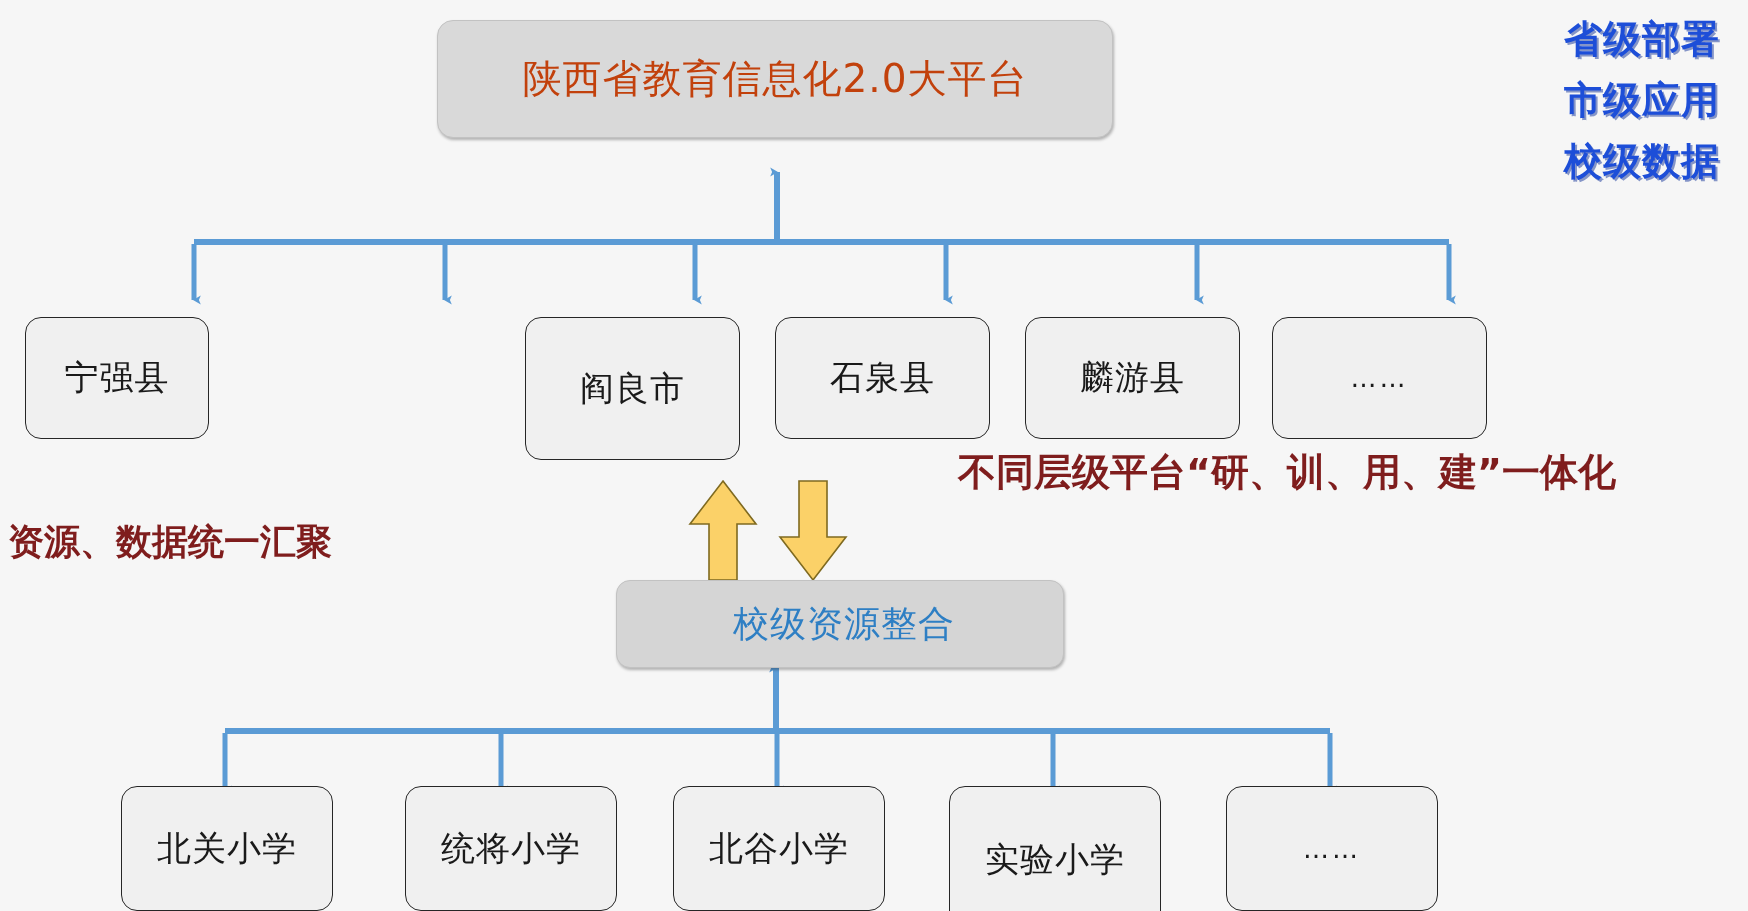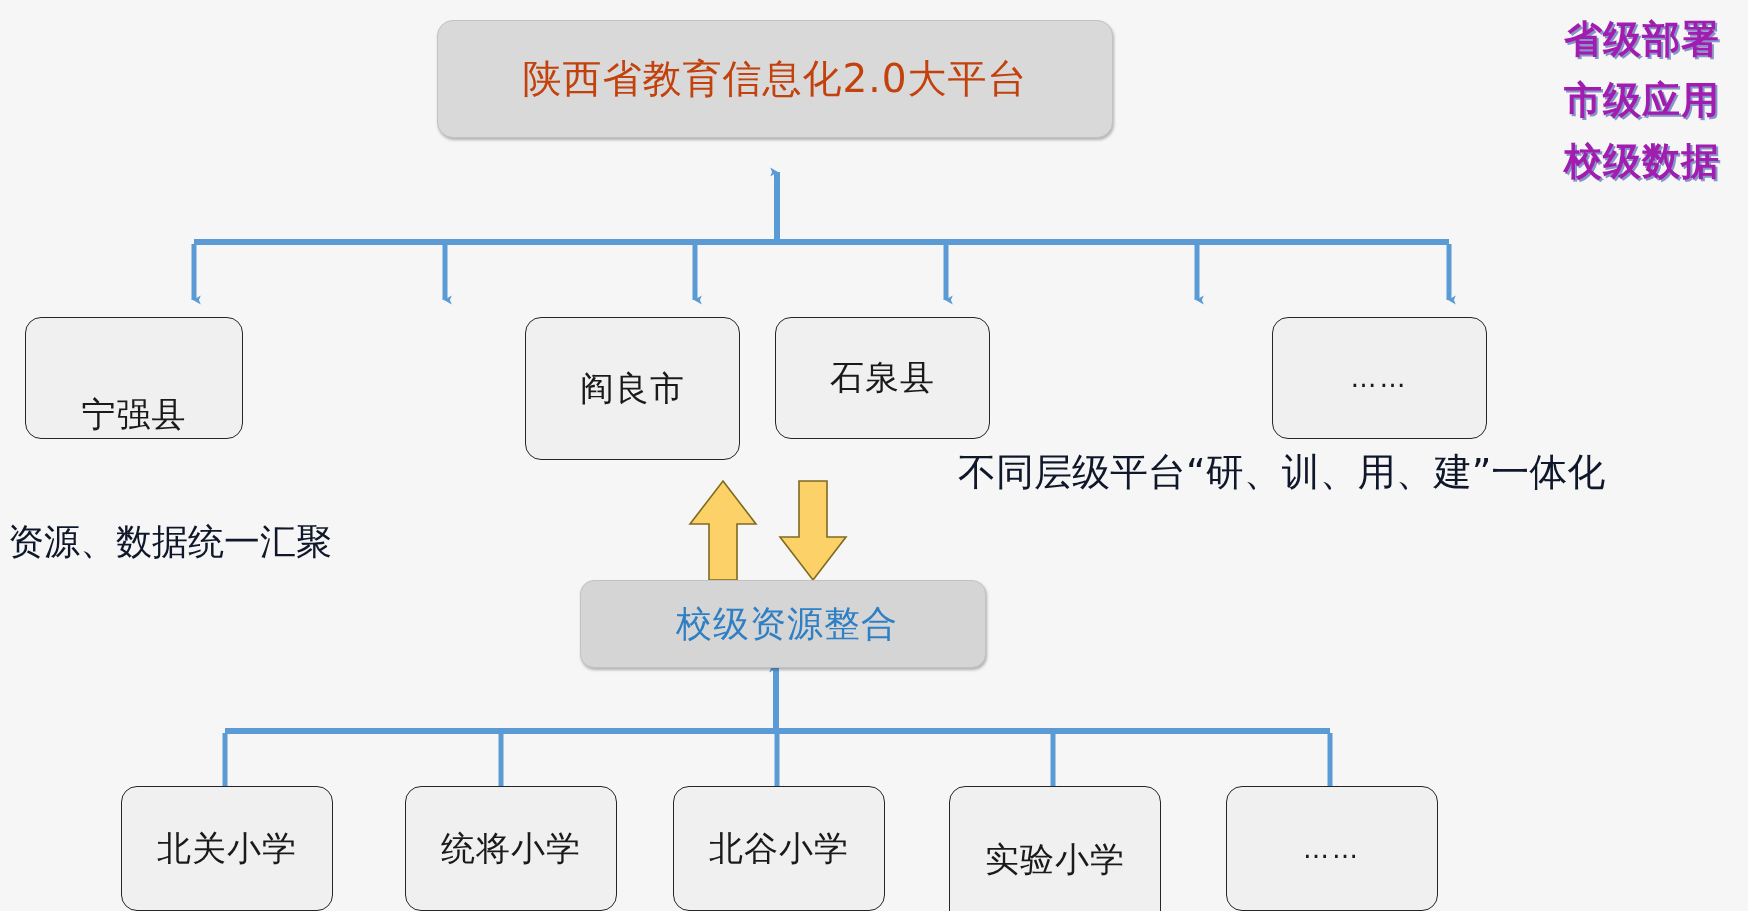--- a/index.html
+++ b/index.html
@@ -85,35 +85,35 @@
   }
 
   
   .tier-list {
     position: absolute;
     right: 28px;
     top: 20px;
     text-align: right;
   }
   .tier-item {
-    color: #a21caf;
+    color: #1d4ed8;
     font-size: 38px;
     font-weight: bold;
     line-height: 1.0;
     margin-bottom: 23px;
     letter-spacing: 1px;
     text-shadow: 2px 2px 0 rgba(40,70,160,0.55);
     white-space: nowrap;
   }
 
   
   .caption {
     position: absolute;
-    color: #0f172a;
-    font-weight: normal;
+    color: #7f1d1d;
+    font-weight: bold;
     white-space: nowrap;
     letter-spacing: 0px;
   }
   #caption-left {
     left: 8px;
     top: 518px;
     font-size: 36px;
   }
   #caption-right {
     left: 958px;
@@ -190,41 +190,44 @@
     </g>
     <g>
       <path d="M1330,733 L1330,790" stroke="#5B9BD5" stroke-width="5" fill="none" marker-end="url(#arrowDown)"></path>
     </g>
   </svg>
 
   <div class="node node-top" style="left:437px; top:20px; width:676px; height:118px;">
     <span class="node-label">陕西省教育信息化2.0大平台</span>
   </div>
 
-  <div class="node node-leaf" style="left:25px; top:317px; width:218px; height:122px;align-items:flex-end;">
+  <div class="node node-leaf" style="left:25px; top:317px; width:184px; height:122px;">
     <span class="node-label">宁强县</span>
   </div>
   <div class="node node-leaf" style="left:525px; top:317px; width:215px; height:143px;">
     <span class="node-label">阎良市</span>
   </div>
   <div class="node node-leaf" style="left:775px; top:317px; width:215px; height:122px;">
     <span class="node-label">石泉县</span>
+  </div>
+  <div class="node node-leaf" style="left:1025px; top:317px; width:215px; height:122px;">
+    <span class="node-label">麟游县</span>
   </div>
   <div class="node node-leaf ellipsis" style="left:1272px; top:317px; width:215px; height:122px;">
     <span class="node-label">……</span>
   </div>
 
   <svg class="yellow-arrow" style="left:688px; top:478px;" width="70" height="105" viewBox="0 0 70 105">
     <path d="M35,3 L68,46 L49,46 L49,102 L21,102 L21,46 L2,46 Z" fill="#FBD168" stroke="#7f6a20" stroke-width="1.6"></path>
   </svg>
   <svg class="yellow-arrow" style="left:778px; top:478px;" width="70" height="105" viewBox="0 0 70 105">
     <path d="M35,102 L68,59 L49,59 L49,3 L21,3 L21,59 L2,59 Z" fill="#FBD168" stroke="#7f6a20" stroke-width="1.6"></path>
   </svg>
 
-  <div class="node node-mid" style="left:580px; top:580px; width:406px; height:88px;padding-left:8px;">
+  <div class="node node-mid" style="left:616px; top:580px; width:448px; height:88px;padding-left:8px;">
     <span class="node-label">校级资源整合</span>
   </div>
 
   <div class="node node-leaf" style="left:121px; top:786px; width:212px; height:125px;">
     <span class="node-label">北关小学</span>
   </div>
   <div class="node node-leaf" style="left:397px; top:786px; width:212px; height:125px;margin-left:8px;">
     <span class="node-label">统将小学</span>
   </div>
   <div class="node node-leaf" style="left:673px; top:786px; width:212px; height:125px;">

